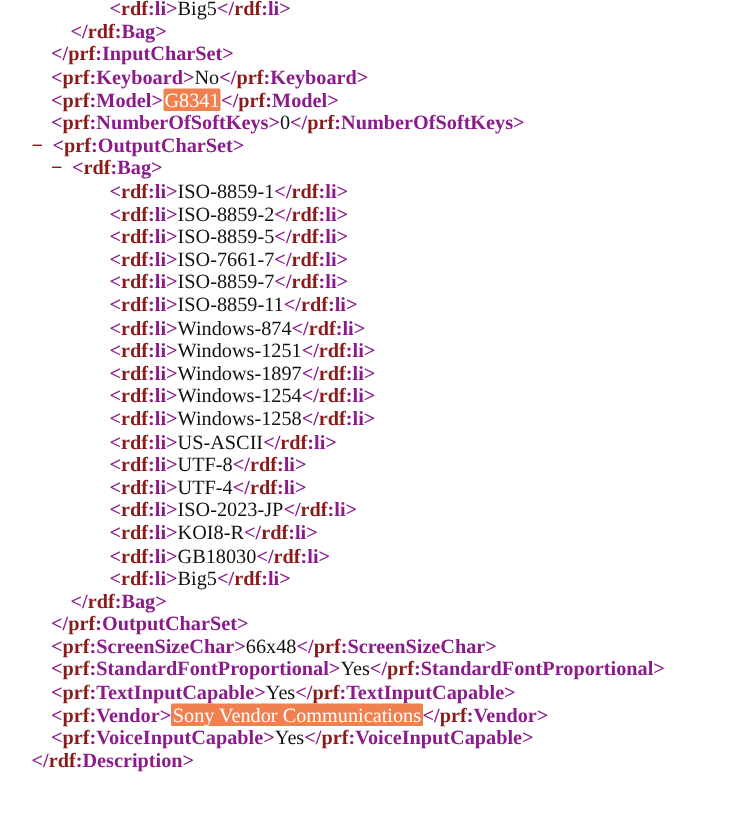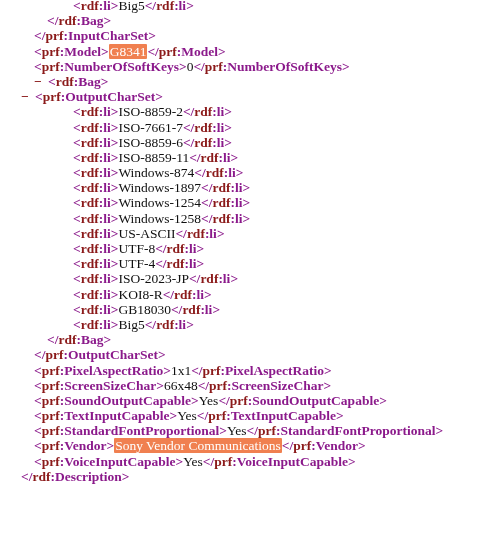--- a/index.html
+++ b/index.html
@@ -76,42 +76,44 @@
     border-radius: 1px;
   }
 </style>
 </head>
 <body>
 
 <div id="xml-root">
     <div class="xline"><span class="ind" style="width: 73px;"></span><span class="punct">&lt;</span><span class="nsprefix">rdf</span><span class="lname">:li</span><span class="punct">&gt;</span><span class="txt">Big5</span><span class="punct">&lt;/</span><span class="nsprefix">rdf</span><span class="lname">:li</span><span class="punct">&gt;</span></div>
     <div class="xline"><span class="ind" style="width: 47px;"></span><span class="punct">&lt;/</span><span class="nsprefix">rdf</span><span class="lname">:Bag</span><span class="punct">&gt;</span></div>
     <div class="xline"><span class="ind" style="width: 34px;"></span><span class="punct">&lt;/</span><span class="nsprefix">prf</span><span class="lname">:InputCharSet</span><span class="punct">&gt;</span></div>
+    <div class="xline"><span class="ind" style="width: 34px;"></span><span class="punct">&lt;</span><span class="nsprefix">prf</span><span class="lname">:Keyboard</span><span class="punct">&gt;</span><span class="txt">No</span><span class="punct">&lt;/</span><span class="nsprefix">prf</span><span class="lname">:Keyboard</span><span class="punct">&gt;</span></div>
     <div class="xline"><span class="ind" style="width: 34px;"></span><span class="punct">&lt;</span><span class="nsprefix">prf</span><span class="lname">:Model</span><span class="punct">&gt;</span><span class="hl">G8341</span><span class="punct">&lt;/</span><span class="nsprefix">prf</span><span class="lname">:Model</span><span class="punct">&gt;</span></div>
     <div class="xline"><span class="ind" style="width: 34px;"></span><span class="punct">&lt;</span><span class="nsprefix">prf</span><span class="lname">:NumberOfSoftKeys</span><span class="punct">&gt;</span><span class="txt">0</span><span class="punct">&lt;/</span><span class="nsprefix">prf</span><span class="lname">:NumberOfSoftKeys</span><span class="punct">&gt;</span></div>
+    <div class="xline"><span class="ind" style="width: 34px;"></span><span class="twisty" style="margin-left: -13px; display: inline-block; width: 13px;">−</span><span class="punct">&lt;</span><span class="nsprefix">prf</span><span class="lname">:OutputCharSet</span><span class="punct">&gt;</span></div>
     <div class="xline"><span class="ind" style="width: 47px;"></span><span class="twisty" style="margin-left: -13px; display: inline-block; width: 13px;">−</span><span class="punct">&lt;</span><span class="nsprefix">rdf</span><span class="lname">:Bag</span><span class="punct">&gt;</span></div>
-    <div class="xline"><span class="ind" style="width: 34px;"></span><span class="twisty" style="margin-left: -13px; display: inline-block; width: 13px;">−</span><span class="punct">&lt;</span><span class="nsprefix">prf</span><span class="lname">:OutputCharSet</span><span class="punct">&gt;</span></div>
+    <div class="xline"><span class="ind" style="width: 73px;"></span><span class="punct">&lt;</span><span class="nsprefix">rdf</span><span class="lname">:li</span><span class="punct">&gt;</span><span class="txt">ISO-8859-1</span><span class="punct">&lt;/</span><span class="nsprefix">rdf</span><span class="lname">:li</span><span class="punct">&gt;</span></div>
     <div class="xline"><span class="ind" style="width: 73px;"></span><span class="punct">&lt;</span><span class="nsprefix">rdf</span><span class="lname">:li</span><span class="punct">&gt;</span><span class="txt">ISO-8859-2</span><span class="punct">&lt;/</span><span class="nsprefix">rdf</span><span class="lname">:li</span><span class="punct">&gt;</span></div>
+    <div class="xline"><span class="ind" style="width: 73px;"></span><span class="punct">&lt;</span><span class="nsprefix">rdf</span><span class="lname">:li</span><span class="punct">&gt;</span><span class="txt">ISO-8859-5</span><span class="punct">&lt;/</span><span class="nsprefix">rdf</span><span class="lname">:li</span><span class="punct">&gt;</span></div>
     <div class="xline"><span class="ind" style="width: 73px;"></span><span class="punct">&lt;</span><span class="nsprefix">rdf</span><span class="lname">:li</span><span class="punct">&gt;</span><span class="txt">ISO-7661-7</span><span class="punct">&lt;/</span><span class="nsprefix">rdf</span><span class="lname">:li</span><span class="punct">&gt;</span></div>
-    <div class="xline"><span class="ind" style="width: 73px;"></span><span class="punct">&lt;</span><span class="nsprefix">rdf</span><span class="lname">:li</span><span class="punct">&gt;</span><span class="txt">ISO-8859-6</span><span class="punct">&lt;/</span><span class="nsprefix">rdf</span><span class="lname">:li</span><span class="punct">&gt;</span></div>
+    <div class="xline"><span class="ind" style="width: 73px;"></span><span class="punct">&lt;</span><span class="nsprefix">rdf</span><span class="lname">:li</span><span class="punct">&gt;</span><span class="txt">ISO-8859-7</span><span class="punct">&lt;/</span><span class="nsprefix">rdf</span><span class="lname">:li</span><span class="punct">&gt;</span></div>
     <div class="xline"><span class="ind" style="width: 73px;"></span><span class="punct">&lt;</span><span class="nsprefix">rdf</span><span class="lname">:li</span><span class="punct">&gt;</span><span class="txt">ISO-8859-11</span><span class="punct">&lt;/</span><span class="nsprefix">rdf</span><span class="lname">:li</span><span class="punct">&gt;</span></div>
     <div class="xline"><span class="ind" style="width: 73px;"></span><span class="punct">&lt;</span><span class="nsprefix">rdf</span><span class="lname">:li</span><span class="punct">&gt;</span><span class="txt">Windows-874</span><span class="punct">&lt;/</span><span class="nsprefix">rdf</span><span class="lname">:li</span><span class="punct">&gt;</span></div>
+    <div class="xline"><span class="ind" style="width: 73px;"></span><span class="punct">&lt;</span><span class="nsprefix">rdf</span><span class="lname">:li</span><span class="punct">&gt;</span><span class="txt">Windows-1251</span><span class="punct">&lt;/</span><span class="nsprefix">rdf</span><span class="lname">:li</span><span class="punct">&gt;</span></div>
     <div class="xline"><span class="ind" style="width: 73px;"></span><span class="punct">&lt;</span><span class="nsprefix">rdf</span><span class="lname">:li</span><span class="punct">&gt;</span><span class="txt">Windows-1897</span><span class="punct">&lt;/</span><span class="nsprefix">rdf</span><span class="lname">:li</span><span class="punct">&gt;</span></div>
     <div class="xline"><span class="ind" style="width: 73px;"></span><span class="punct">&lt;</span><span class="nsprefix">rdf</span><span class="lname">:li</span><span class="punct">&gt;</span><span class="txt">Windows-1254</span><span class="punct">&lt;/</span><span class="nsprefix">rdf</span><span class="lname">:li</span><span class="punct">&gt;</span></div>
     <div class="xline"><span class="ind" style="width: 73px;"></span><span class="punct">&lt;</span><span class="nsprefix">rdf</span><span class="lname">:li</span><span class="punct">&gt;</span><span class="txt">Windows-1258</span><span class="punct">&lt;/</span><span class="nsprefix">rdf</span><span class="lname">:li</span><span class="punct">&gt;</span></div>
     <div class="xline"><span class="ind" style="width: 73px;"></span><span class="punct">&lt;</span><span class="nsprefix">rdf</span><span class="lname">:li</span><span class="punct">&gt;</span><span class="txt">US-ASCII</span><span class="punct">&lt;/</span><span class="nsprefix">rdf</span><span class="lname">:li</span><span class="punct">&gt;</span></div>
     <div class="xline"><span class="ind" style="width: 73px;"></span><span class="punct">&lt;</span><span class="nsprefix">rdf</span><span class="lname">:li</span><span class="punct">&gt;</span><span class="txt">UTF-8</span><span class="punct">&lt;/</span><span class="nsprefix">rdf</span><span class="lname">:li</span><span class="punct">&gt;</span></div>
     <div class="xline"><span class="ind" style="width: 73px;"></span><span class="punct">&lt;</span><span class="nsprefix">rdf</span><span class="lname">:li</span><span class="punct">&gt;</span><span class="txt">UTF-4</span><span class="punct">&lt;/</span><span class="nsprefix">rdf</span><span class="lname">:li</span><span class="punct">&gt;</span></div>
     <div class="xline"><span class="ind" style="width: 73px;"></span><span class="punct">&lt;</span><span class="nsprefix">rdf</span><span class="lname">:li</span><span class="punct">&gt;</span><span class="txt">ISO-2023-JP</span><span class="punct">&lt;/</span><span class="nsprefix">rdf</span><span class="lname">:li</span><span class="punct">&gt;</span></div>
     <div class="xline"><span class="ind" style="width: 73px;"></span><span class="punct">&lt;</span><span class="nsprefix">rdf</span><span class="lname">:li</span><span class="punct">&gt;</span><span class="txt">KOI8-R</span><span class="punct">&lt;/</span><span class="nsprefix">rdf</span><span class="lname">:li</span><span class="punct">&gt;</span></div>
     <div class="xline"><span class="ind" style="width: 73px;"></span><span class="punct">&lt;</span><span class="nsprefix">rdf</span><span class="lname">:li</span><span class="punct">&gt;</span><span class="txt">GB18030</span><span class="punct">&lt;/</span><span class="nsprefix">rdf</span><span class="lname">:li</span><span class="punct">&gt;</span></div>
     <div class="xline"><span class="ind" style="width: 73px;"></span><span class="punct">&lt;</span><span class="nsprefix">rdf</span><span class="lname">:li</span><span class="punct">&gt;</span><span class="txt">Big5</span><span class="punct">&lt;/</span><span class="nsprefix">rdf</span><span class="lname">:li</span><span class="punct">&gt;</span></div>
     <div class="xline"><span class="ind" style="width: 47px;"></span><span class="punct">&lt;/</span><span class="nsprefix">rdf</span><span class="lname">:Bag</span><span class="punct">&gt;</span></div>
     <div class="xline"><span class="ind" style="width: 34px;"></span><span class="punct">&lt;/</span><span class="nsprefix">prf</span><span class="lname">:OutputCharSet</span><span class="punct">&gt;</span></div>
-    <div class="xline"><span class="ind" style="width: 34px;"></span><span class="punct">&lt;</span><span class="nsprefix">prf</span><span class="lname">:PixelAspectRatio</span><span class="punct">&gt;</span><span class="txt">1x1</span><span class="punct">&lt;/</span><span class="nsprefix">prf</span><span class="lname">:PixelAspectRatio</span><span class="punct">&gt;</span></div>
     <div class="xline"><span class="ind" style="width: 34px;"></span><span class="punct">&lt;</span><span class="nsprefix">prf</span><span class="lname">:ScreenSizeChar</span><span class="punct">&gt;</span><span class="txt">66x48</span><span class="punct">&lt;/</span><span class="nsprefix">prf</span><span class="lname">:ScreenSizeChar</span><span class="punct">&gt;</span></div>
-    <div class="xline"><span class="ind" style="width: 34px;"></span><span class="punct">&lt;</span><span class="nsprefix">prf</span><span class="lname">:SoundOutputCapable</span><span class="punct">&gt;</span><span class="txt">Yes</span><span class="punct">&lt;/</span><span class="nsprefix">prf</span><span class="lname">:SoundOutputCapable</span><span class="punct">&gt;</span></div>
+    <div class="xline"><span class="ind" style="width: 34px;"></span><span class="punct">&lt;</span><span class="nsprefix">prf</span><span class="lname">:StandardFontProportional</span><span class="punct">&gt;</span><span class="txt">Yes</span><span class="punct">&lt;/</span><span class="nsprefix">prf</span><span class="lname">:StandardFontProportional</span><span class="punct">&gt;</span></div>
     <div class="xline"><span class="ind" style="width: 34px;"></span><span class="punct">&lt;</span><span class="nsprefix">prf</span><span class="lname">:TextInputCapable</span><span class="punct">&gt;</span><span class="txt">Yes</span><span class="punct">&lt;/</span><span class="nsprefix">prf</span><span class="lname">:TextInputCapable</span><span class="punct">&gt;</span></div>
-    <div class="xline"><span class="ind" style="width: 34px;"></span><span class="punct">&lt;</span><span class="nsprefix">prf</span><span class="lname">:StandardFontProportional</span><span class="punct">&gt;</span><span class="txt">Yes</span><span class="punct">&lt;/</span><span class="nsprefix">prf</span><span class="lname">:StandardFontProportional</span><span class="punct">&gt;</span></div>
     <div class="xline"><span class="ind" style="width: 34px;"></span><span class="punct">&lt;</span><span class="nsprefix">prf</span><span class="lname">:Vendor</span><span class="punct">&gt;</span><span class="hl">Sony Vendor Communications</span><span class="punct">&lt;/</span><span class="nsprefix">prf</span><span class="lname">:Vendor</span><span class="punct">&gt;</span></div>
     <div class="xline"><span class="ind" style="width: 34px;"></span><span class="punct">&lt;</span><span class="nsprefix">prf</span><span class="lname">:VoiceInputCapable</span><span class="punct">&gt;</span><span class="txt">Yes</span><span class="punct">&lt;/</span><span class="nsprefix">prf</span><span class="lname">:VoiceInputCapable</span><span class="punct">&gt;</span></div>
     <div class="xline"><span class="ind" style="width: 21px;"></span><span class="punct">&lt;/</span><span class="nsprefix">rdf</span><span class="lname">:Description</span><span class="punct">&gt;</span></div>
   </div>
 
 </body></html>

